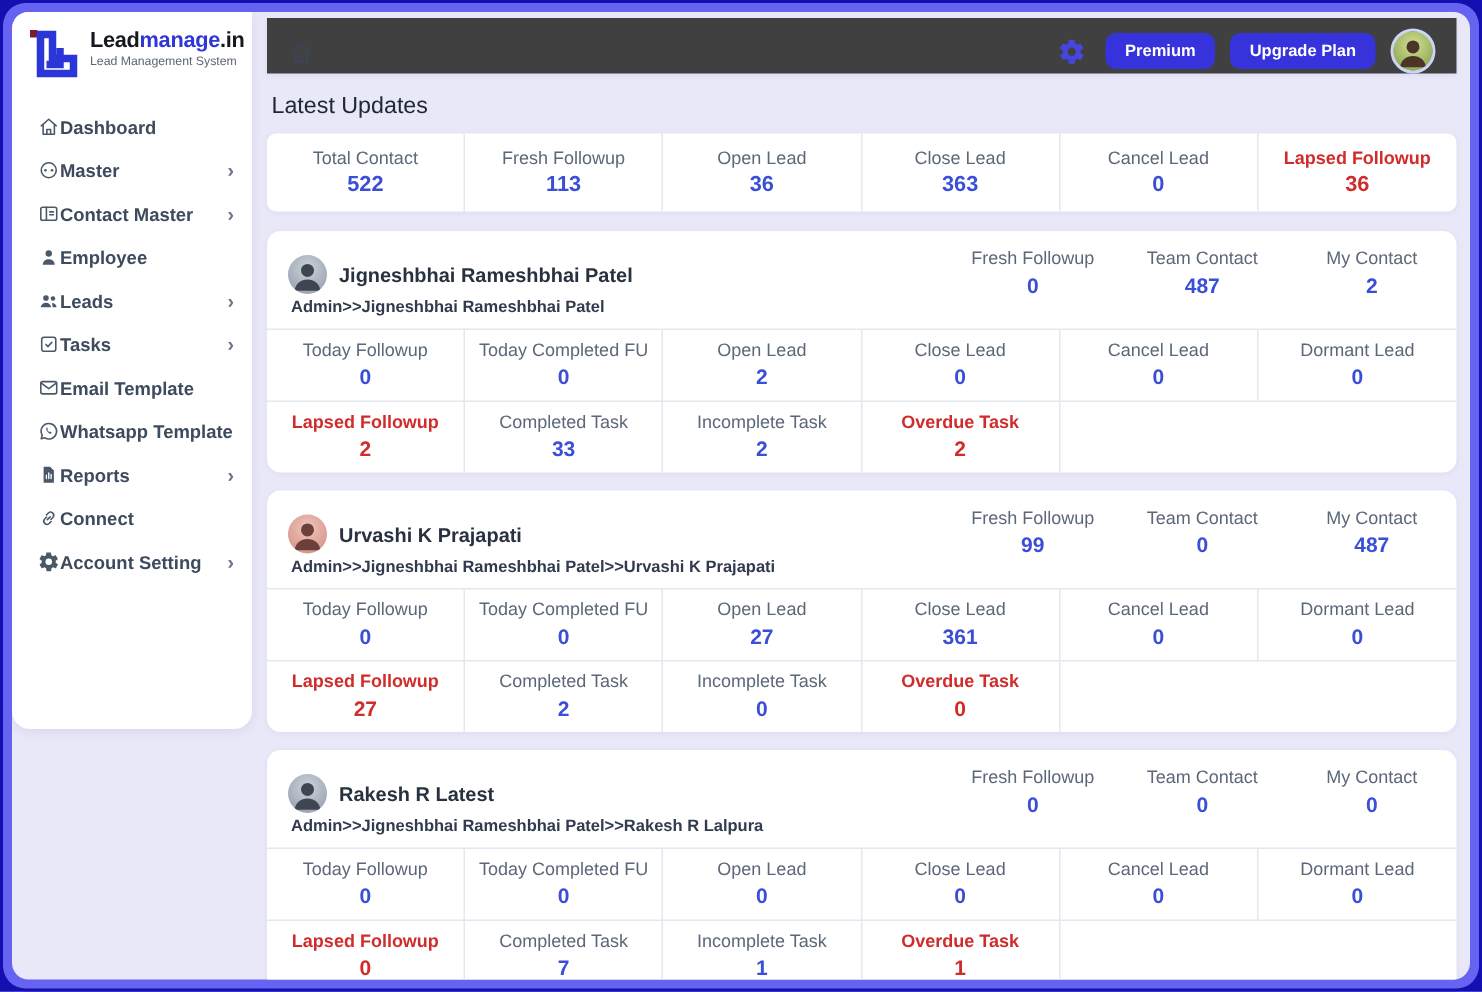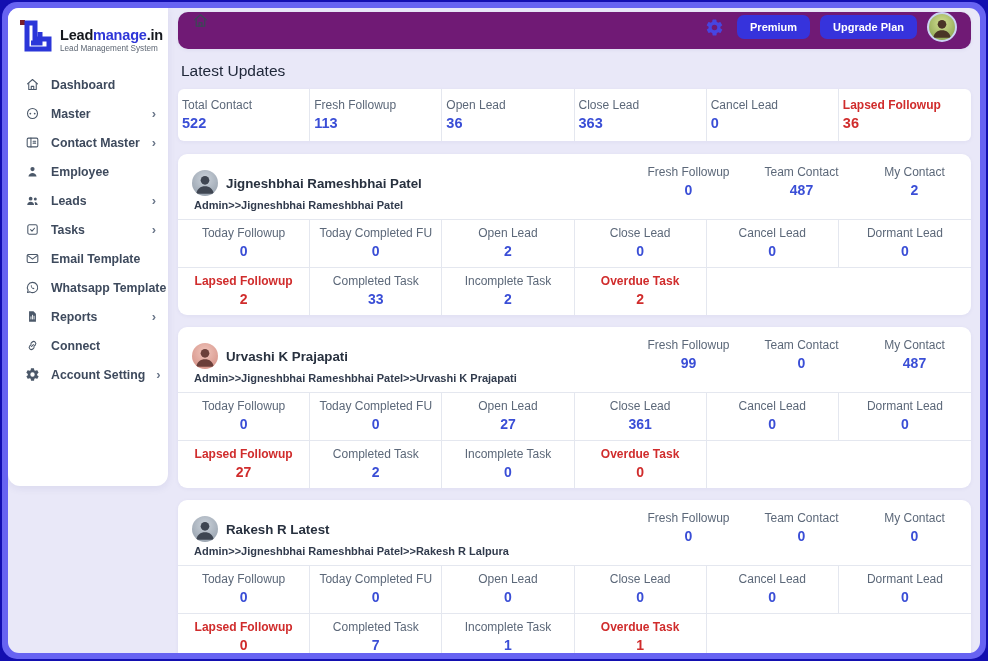--- a/index.html
+++ b/index.html
@@ -11,47 +11,47 @@
     --btn:#3633dc;
   }
   *{box-sizing:border-box;margin:0;padding:0}
   html,body{background:#130fb0;font-family:"Liberation Sans",sans-serif;}
   .frame{position:relative;width:988px;height:661px;background:#130fb0;border-radius:18px;overflow:hidden}
   .ring{position:absolute;inset:2px;border-radius:15px;background:#6763f2}
   .content{position:absolute;inset:8px;border-radius:11px;background:#e9e8f8;overflow:hidden;display:flex}
 
   
   .sidebar{width:160px;flex-shrink:0;background:#fff;height:478px;border-radius:4px 0 12px 12px;box-shadow:0 2px 8px rgba(40,40,120,.08)}
-  .logo{display:flex;align-items:flex-end;gap:7px;padding:11px 8px 9px 11px}
+  .logo{display:flex;align-items:flex-start;gap:7px;padding:11px 8px 9px 11px}
   .logo-icon{width:34px;height:34px;flex-shrink:0}
   .brand{font-size:14.5px;font-weight:800;color:#15181d;letter-spacing:-.2px;white-space:nowrap}
   .brand .mid{color:#2e36d8}
   .brand-sub{font-size:8.2px;color:#5d6673;margin-top:1px;white-space:nowrap}
   .nav{padding-top:8px}
-  .nav-item{display:flex;align-items:center;gap:11px;padding:7px 12px 7px 17px;font-size:12.3px;color:#3e4a5d;font-weight:600;cursor:pointer;white-space:nowrap}
+  .nav-item{display:flex;align-items:center;padding:7px 12px 7px 17px;font-size:12.3px;color:#3e4a5d;font-weight:600;cursor:pointer;white-space:nowrap}
   .nico{width:15px;height:15px;flex-shrink:0;display:inline-flex}
   .nico svg{width:15px;height:15px}
   .chev{margin-left:auto;color:#6a7689;font-size:13px;line-height:1}
   .chev::after{content:"\203A"}
 
   
   .main{flex:1;min-width:0;padding:4px 9px 0 10px}
-  .topbar{height:37px;background:#701a75;border-radius:10px;display:flex;align-items:flex-start;padding:0 14px;box-shadow:0 1px 4px rgba(40,40,120,.06)}
+  .topbar{height:37px;background:#404040;border-radius:0;display:flex;align-items:flex-end;padding:0 14px;box-shadow:0 1px 4px rgba(40,40,120,.06)}
   .tb-home svg{width:17px;height:17px}
   .tb-right{margin-left:auto;display:flex;align-items:center;gap:10px}
   .tb-gear{width:19px;height:19px;margin-right:3px;display:inline-flex;cursor:pointer}
   .btn{background:var(--btn);color:#fff;font-size:11px;font-weight:700;padding:6px 13px;border-radius:7px;border:none;cursor:pointer;font-family:inherit;white-space:nowrap}
   .avatar{border-radius:50%;overflow:hidden;display:inline-flex;align-items:center;justify-content:center;flex-shrink:0}
   .avatar svg{width:100%;height:100%}
   .tb-avatar{width:30px;height:30px;border:2px solid #ccd4f4;background:radial-gradient(circle at 50% 35%,#d3e093,#7f9a45)}
   .page-title{font-size:15.5px;font-weight:400;color:#20283a;margin:13px 0 9px 3px}
 
   
   .sum{display:grid;grid-template-columns:repeat(6,1fr);background:#fff;border-radius:6px;margin-bottom:13px;box-shadow:0 1px 4px rgba(40,40,120,.05)}
-  .scell{padding:9px 4px 10px;text-align:left;border-right:1px solid var(--line)}
+  .scell{padding:9px 4px 10px;text-align:center;border-right:1px solid var(--line)}
   .scell:last-child{border-right:none}
   .cl{font-size:12px;color:var(--label)}
   .cv{font-size:14.5px;font-weight:700;color:var(--blue);margin-top:3px}
   .alert .cl{color:var(--red);font-weight:700}
   .alert .cv{color:var(--red)}
 
   
   .card{background:#fff;border-radius:9px;margin-bottom:12px;box-shadow:0 1px 4px rgba(40,40,120,.05);overflow:hidden}
   .card-head{display:flex;align-items:flex-end;padding:9px 0 0 14px}
   .who{display:flex;align-items:center;gap:8px;height:30px}

